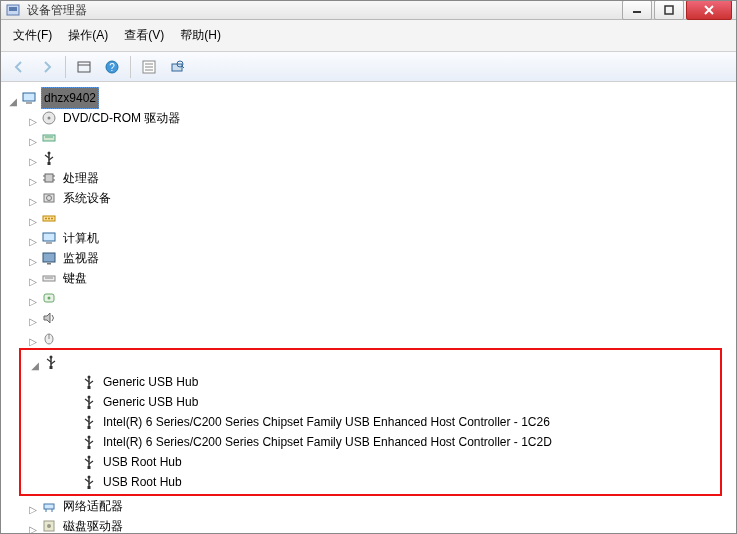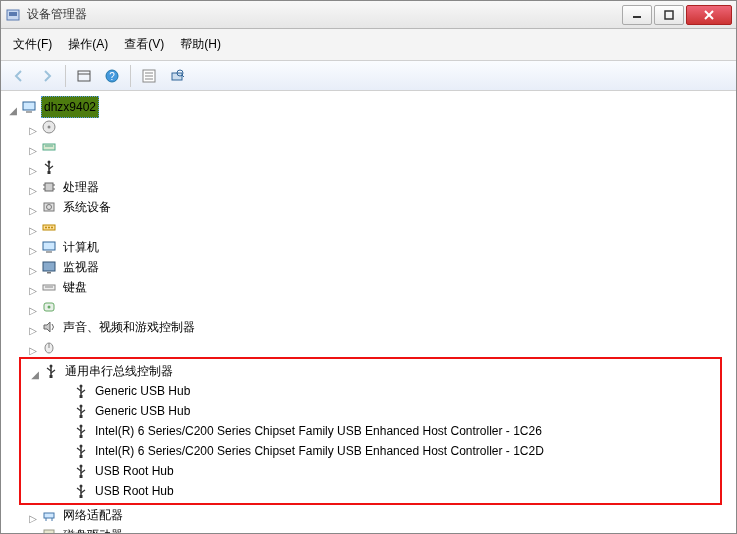--- a/index.html
+++ b/index.html
@@ -1,37 +1,37 @@
 <!DOCTYPE html>
 <html><head>
 <meta charset="utf-8">
 <style>
   * { box-sizing: border-box; margin: 0; padding: 0; }
   body { font-family: "Microsoft YaHei", "Segoe UI", Tahoma, sans-serif; font-size: 12px; background: #fff; color: #000; width: 737px; height: 534px; overflow: hidden; border: 1px solid #888; }
-  .titlebar { height: 28px; background: linear-gradient(#f8f8f8, #e6e6e6); border-bottom: 1px solid #b8b8b8; display: flex; align-items: center; padding: 0 4px; }
+  .titlebar { height: 19px; background: linear-gradient(#f8f8f8, #e6e6e6); border-bottom: 1px solid #b8b8b8; display: flex; align-items: center; padding: 0 4px; }
   .titlebar .icon { width: 16px; height: 16px; margin-right: 6px; }
   .titlebar .title { flex: 1; font-size: 12px; color: #333; }
   .winbtns { display: flex; }
   .winbtn { width: 30px; height: 20px; border: 1px solid #aaa; background: linear-gradient(#fefefe,#e8e8e8); margin-left: 2px; display:flex; align-items:center; justify-content:center; font-size:10px; border-radius:2px; cursor:pointer; }
   .winbtn.close { width: 46px; background: linear-gradient(#e67, #c33); border-color:#a22; color:#fff; }
   .menubar { height: 32px; border-bottom: 1px solid #d0d0d0; display: flex; align-items: center; padding: 0 4px; background:#f4f4f4; }
   .menuitem { padding: 2px 8px; cursor: pointer; }
   .toolbar { height: 30px; border-bottom: 1px solid #d0d0d0; display: flex; align-items: center; padding: 0 4px; background: linear-gradient(#fafcff,#e8eef8); }
   .tbtn { width: 26px; height: 24px; display:flex; align-items:center; justify-content:center; border:1px solid transparent; margin: 0 1px; cursor:pointer; border-radius:2px; }
   .tbtn.disabled { opacity:.4; cursor:default; }
   .tsep { width:1px; height:22px; background:#ccc; margin:0 4px; }
   .tree { padding: 6px 4px; overflow:auto; height: calc(100% - 28px - 22px - 30px); }
   .node { display:flex; align-items:center; height: 20px; line-height:20px; white-space:nowrap; }
   .node .expander { width:12px; height:12px; margin-right:2px; display:inline-block; font-size:10px; color:#888; text-align:center; cursor:pointer; }
   .node .nicon { width:16px; height:16px; margin-right:4px; display:flex; align-items:center; justify-content:center; }
   .node .label { padding: 0 2px; }
-  .node.selected .label { background:#4d7c0f; border:1px dotted #5a9ae6; }
+  .node.selected .label { background:#737373; border:1px dotted #5a9ae6; }
   .d0 { padding-left: 2px; }
   .d1 { padding-left: 22px; }
-  .d2 { padding-left: 52px; }
+  .d2 { padding-left: 52px; margin-left: 8px; }
   .redbox { border: 2px solid #e11; margin-left: 14px; margin-right: 10px; padding: 2px 0; }
   .redbox .d1 { padding-left: 8px; }
   .redbox .d2 { padding-left: 38px; }
   svg { display:block; }
 </style>
 </head>
 <body>
 
 <div class="titlebar">
   <span class="icon">
@@ -124,20 +124,21 @@
 
   <div id="items-before">
       <div class="node d1">
     <span class="expander">▷</span>
     <span class="nicon">
           <svg width="16" height="16">
             <circle cx="8" cy="8" r="6" fill="#e8e8e8" stroke="#888"></circle>
             <circle cx="8" cy="8" r="1.5" fill="#888"></circle>
           </svg>
         </span>
+    <span class="label">DVD/CD-ROM 驱动器</span>
   </div>
       <div class="node d1">
     <span class="expander">▷</span>
     <span class="nicon">
           <svg width="16" height="16">
             <rect x="2" y="5" width="12" height="6" fill="#d8e8d0" stroke="#5a8"></rect>
             <line x1="4" y1="7" x2="12" y2="7" stroke="#5a8"></line>
           </svg>
         </span>
   </div>
@@ -226,21 +227,20 @@
         </span>
   </div>
       <div class="node d1">
     <span class="expander">▷</span>
     <span class="nicon">
           <svg width="16" height="16">
             <path d="M3 6 L6 6 L9 3 L9 13 L6 10 L3 10 Z" fill="#ccc" stroke="#666"></path>
             <path d="M11 5 Q14 8 11 11" fill="none" stroke="#666"></path>
           </svg>
         </span>
-    <span class="label">声音、视频和游戏控制器</span>
   </div>
       <div class="node d1">
     <span class="expander">▷</span>
     <span class="nicon">
           <svg width="16" height="16">
             <ellipse cx="8" cy="9" rx="4" ry="5" fill="#eee" stroke="#888"></ellipse>
             <line x1="8" y1="4" x2="8" y2="9" stroke="#888"></line>
           </svg>
         </span>
   </div>
@@ -250,21 +250,20 @@
     <div class="node d1">
       <span class="expander">◢</span>
       <span class="nicon">
           <svg width="16" height="16">
             <line x1="8" y1="2" x2="8" y2="14" stroke="#333" stroke-width="1.5"></line>
             <circle cx="8" cy="3" r="1.5" fill="#333"></circle>
             <path d="M8 8 L4 5 M8 10 L12 7" stroke="#333" stroke-width="1.2"></path>
             <rect x="6.5" y="12" width="3" height="3" fill="#333"></rect>
           </svg>
         </span>
-      <span class="label">通用串行总线控制器</span>
     </div>
     <div id="usb-children">
         <div class="node d2">
     <span class="expander"></span>
     <span class="nicon">
             <svg width="16" height="16">
               <line x1="8" y1="2" x2="8" y2="14" stroke="#333" stroke-width="1.5"></line>
               <circle cx="8" cy="3" r="1.5" fill="#333"></circle>
               <path d="M8 8 L4 5 M8 10 L12 7" stroke="#333" stroke-width="1.2"></path>
               <rect x="6.5" y="12" width="3" height="3" fill="#333"></rect>

